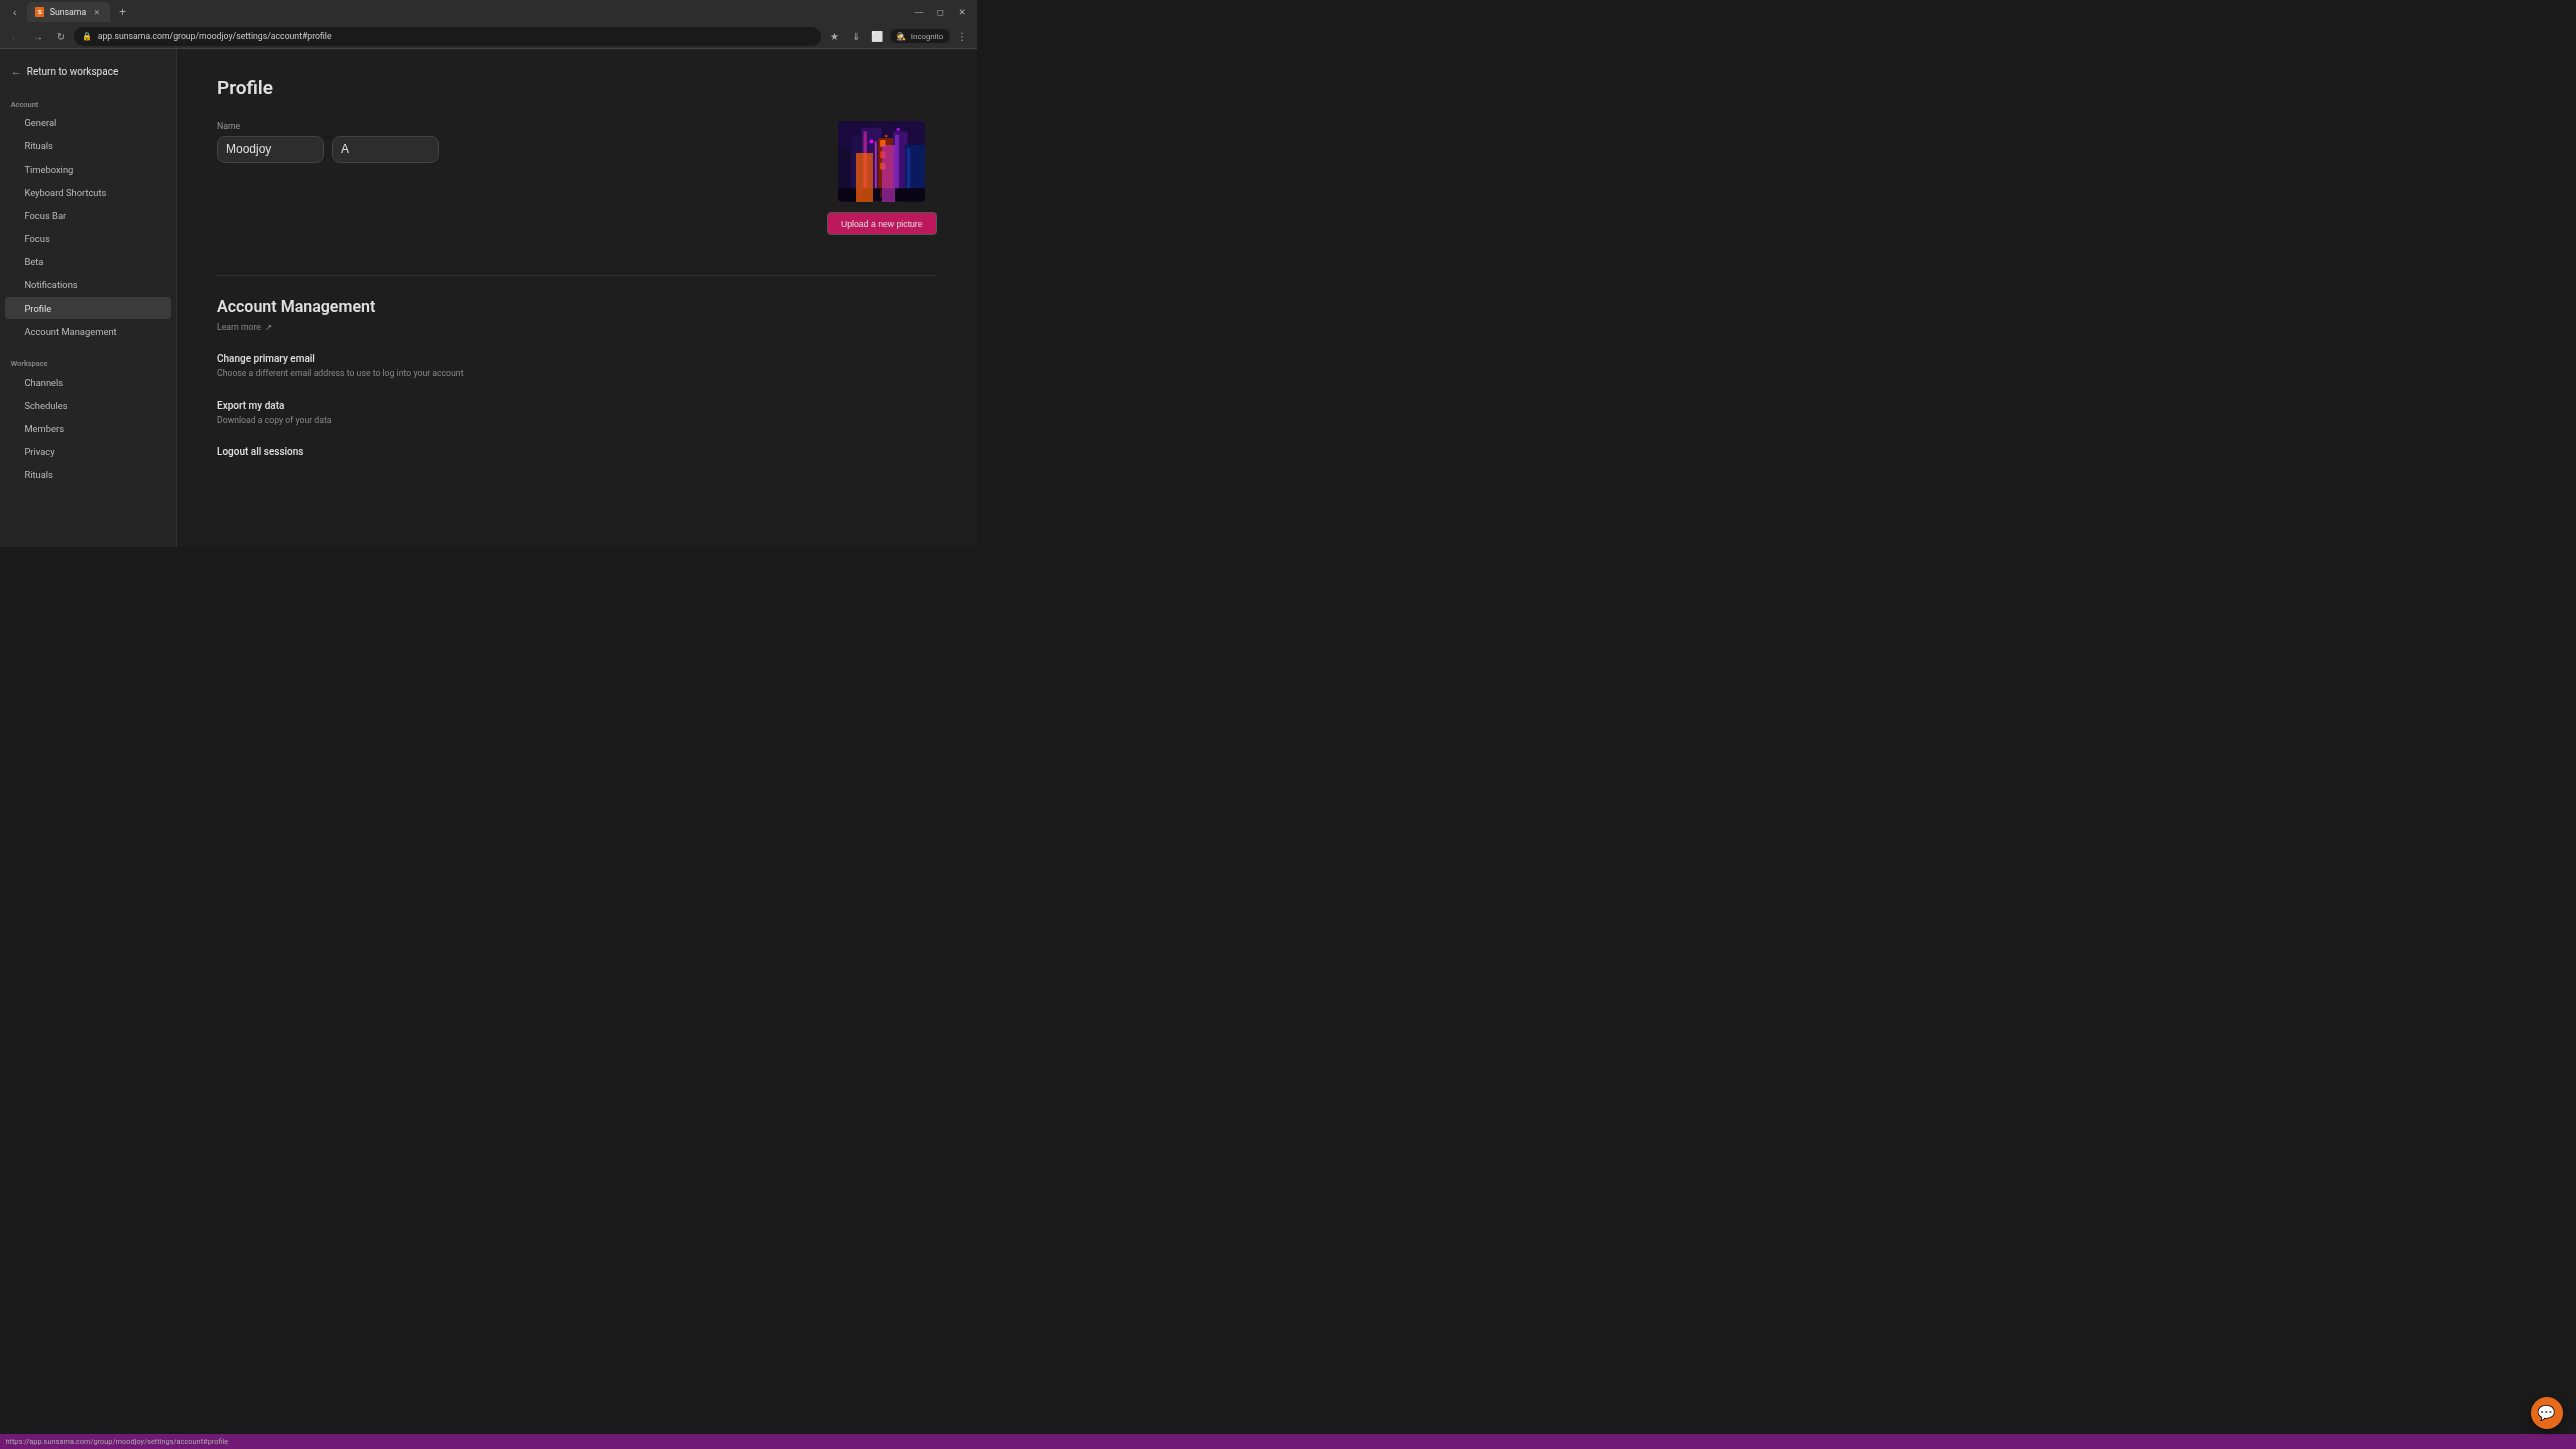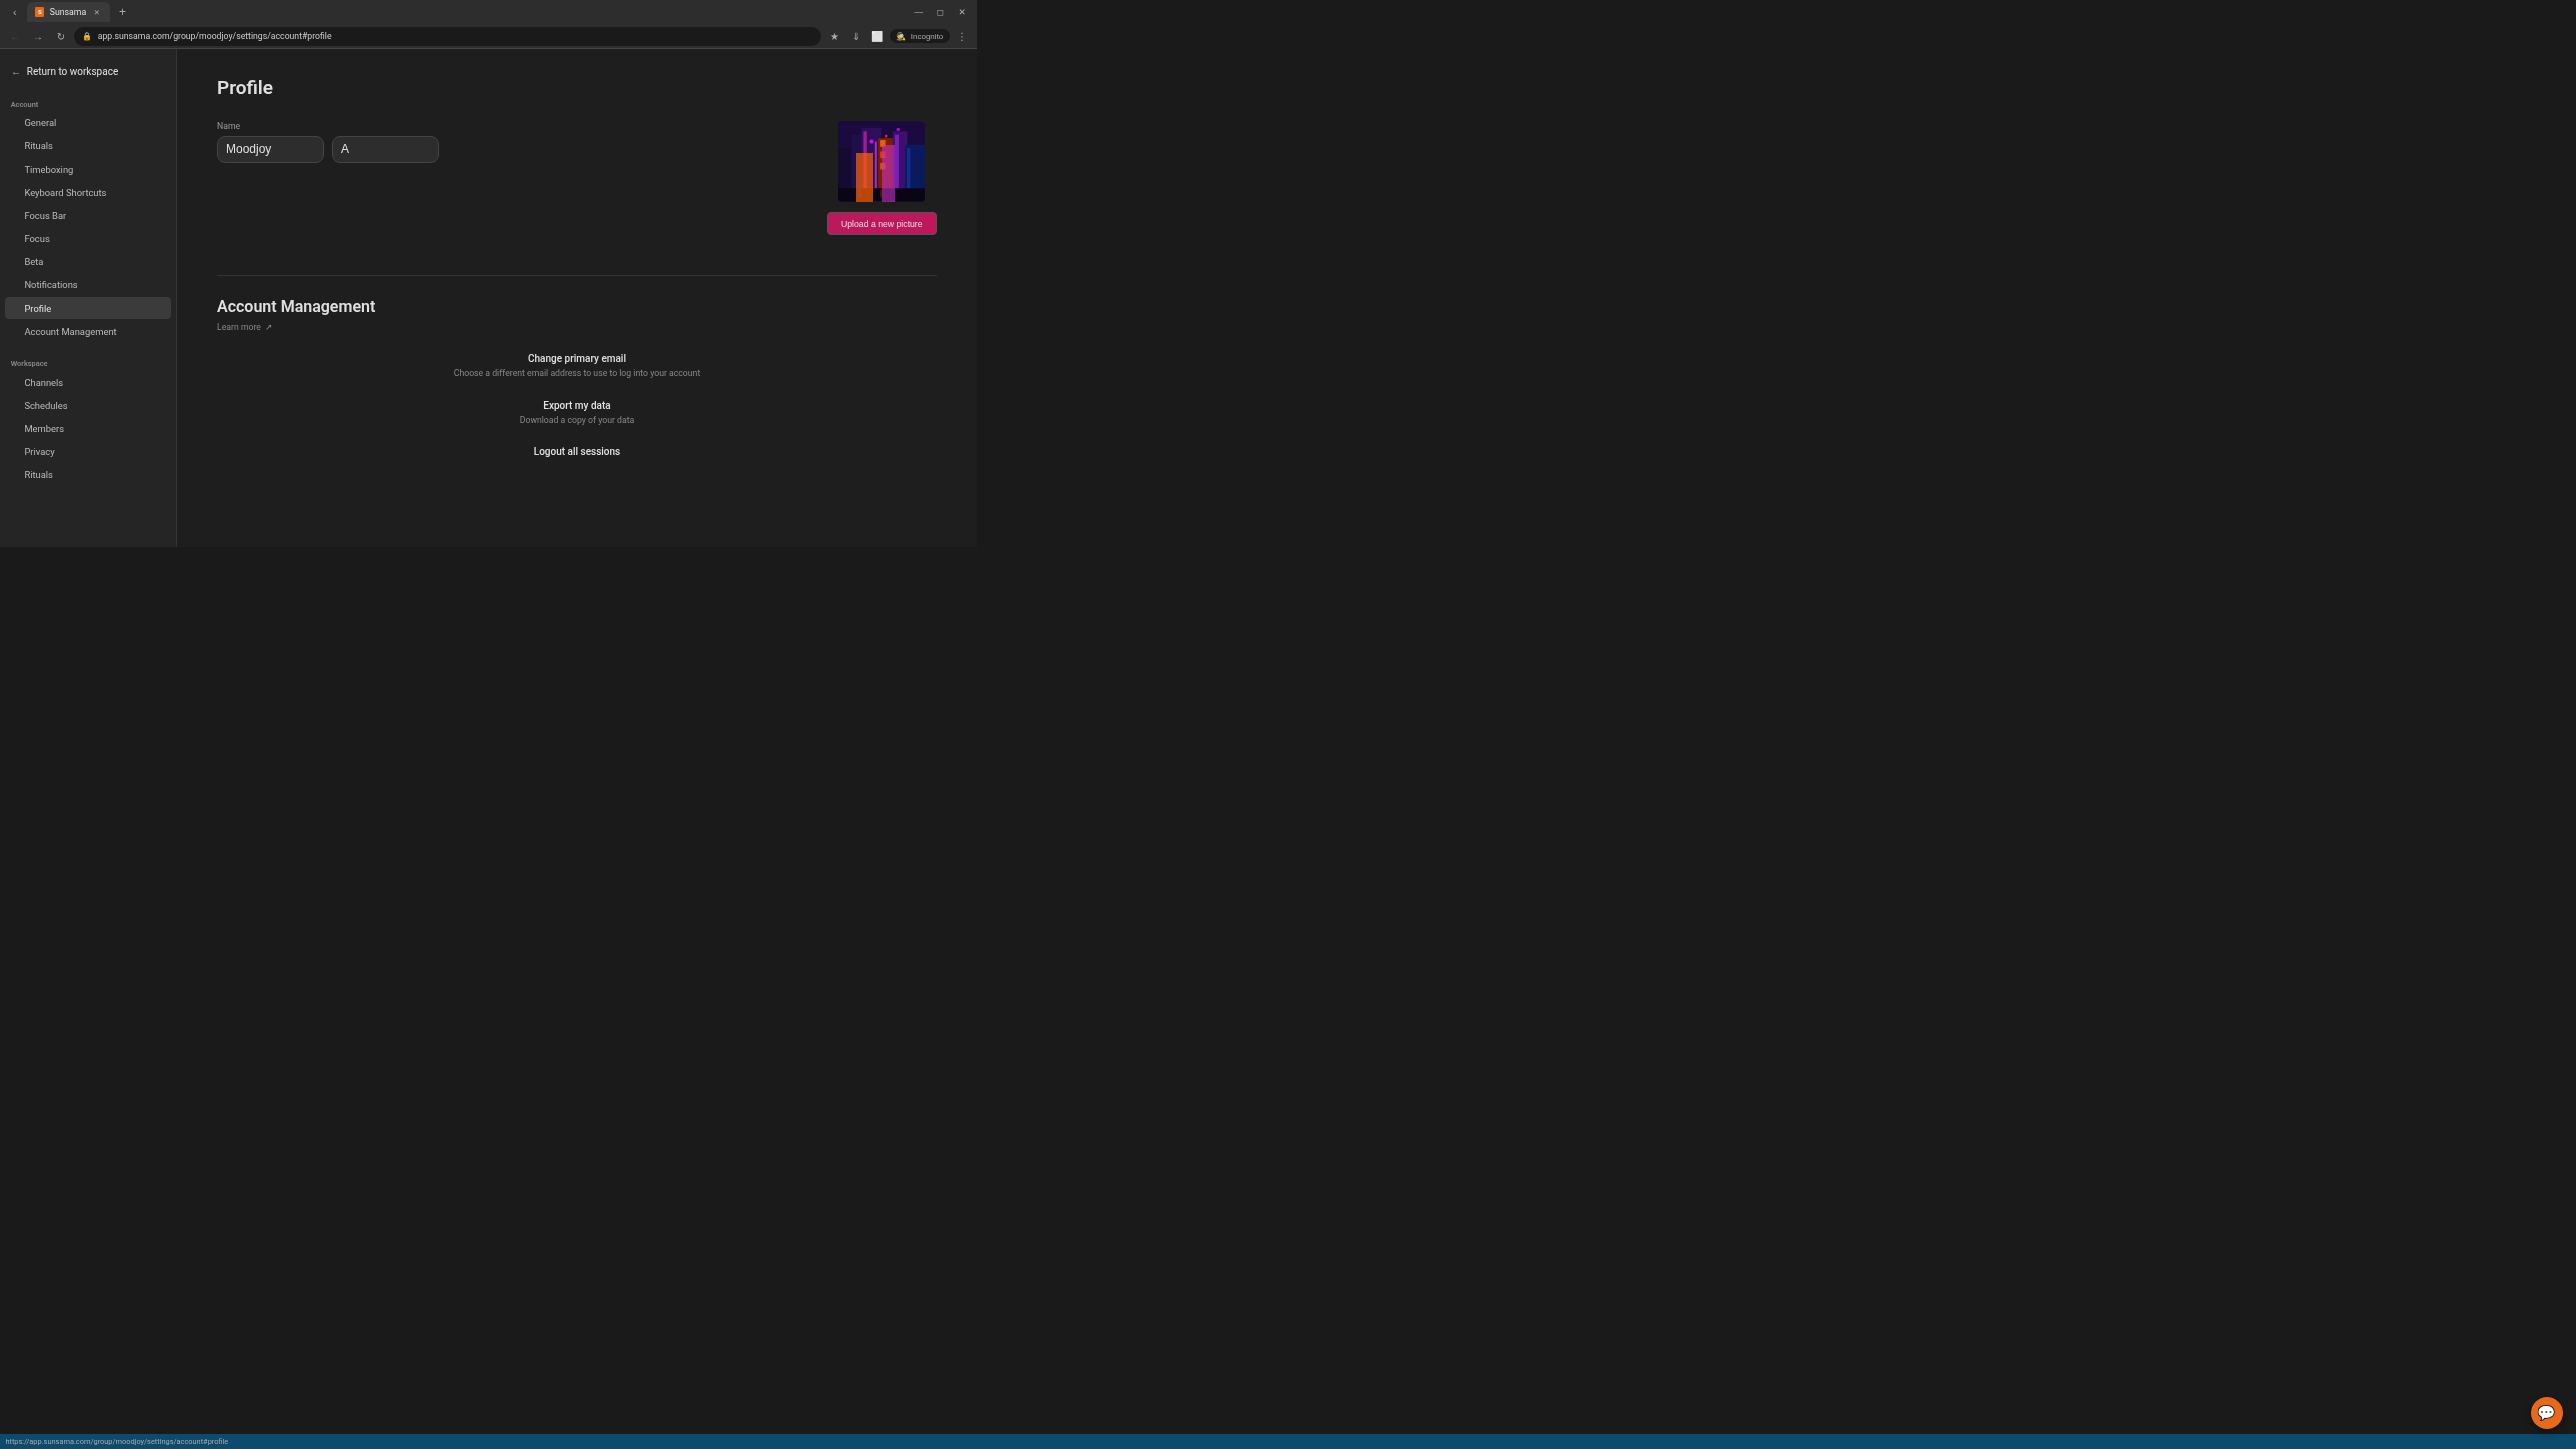--- a/index.html
+++ b/index.html
@@ -380,21 +380,20 @@
       gap: 4px;
       color: #888;
       font-size: 8.7px;
       cursor: pointer;
       margin-bottom: 21.5px;
       text-decoration: none;
     }
 
     .management-item {
       margin-bottom: 21.5px;
-      text-align: center;
     }
 
     .management-item-title {
       font-size: 10px;
       font-weight: 500;
       color: #e0e0e0;
       margin-bottom: 4px;
     }
 
     .management-item-desc {
@@ -402,21 +401,21 @@
       color: #888;
     }
 
     
     .status-bar {
       position: fixed;
       bottom: 0;
       left: 0;
       right: 0;
       height: 14.8px;
-      background: #0c4a6e;
+      background: #701a75;
       display: flex;
       align-items: center;
       padding: 0 5.4px;
     }
 
     .status-url {
       font-size: 7.4px;
       color: #aaa;
     }
 

